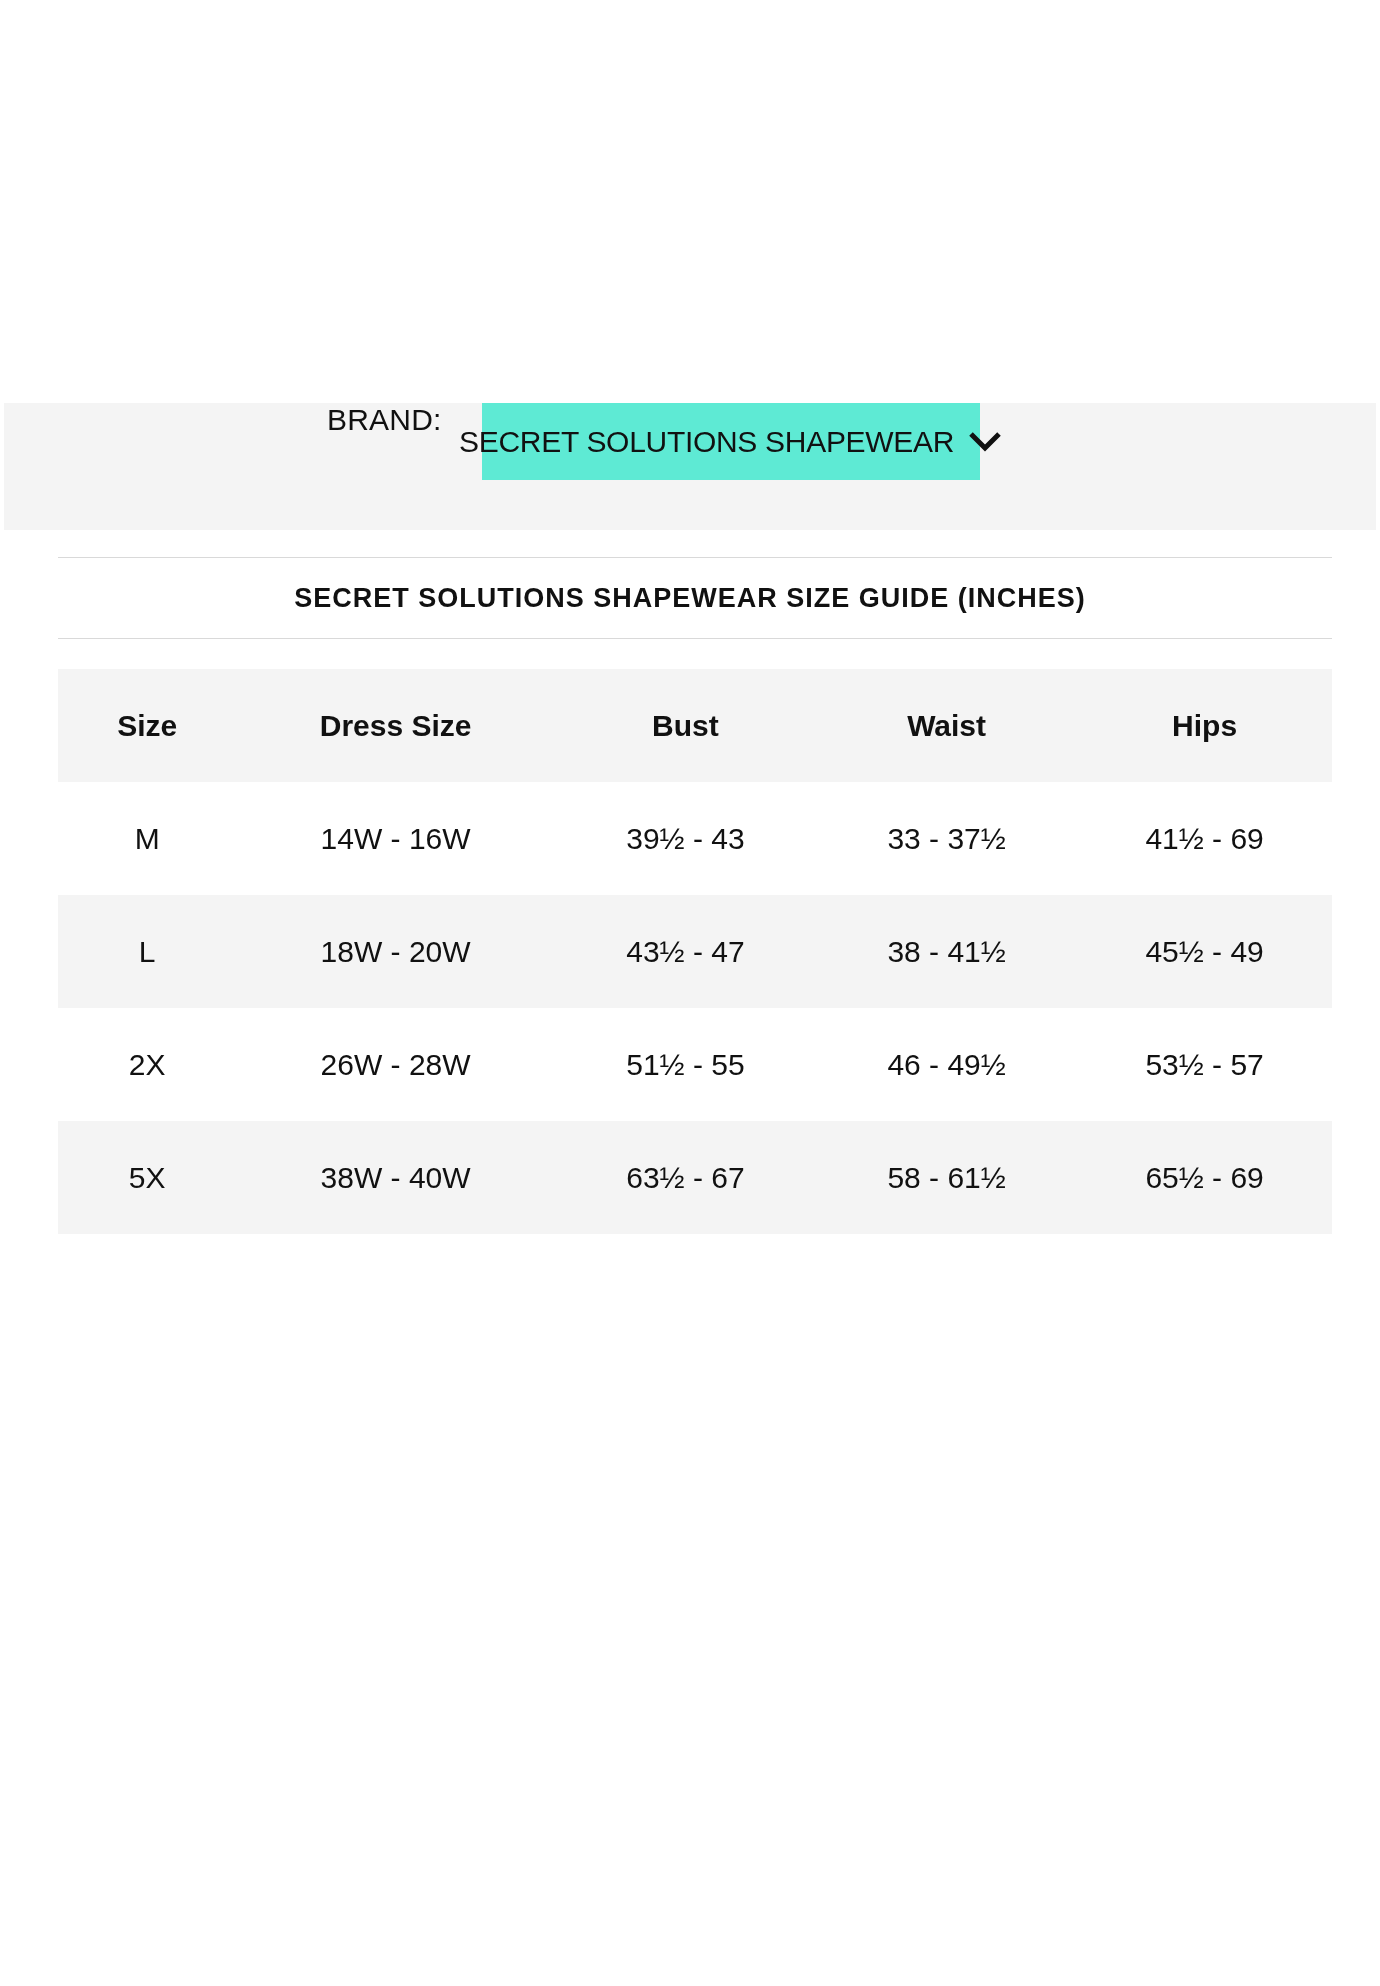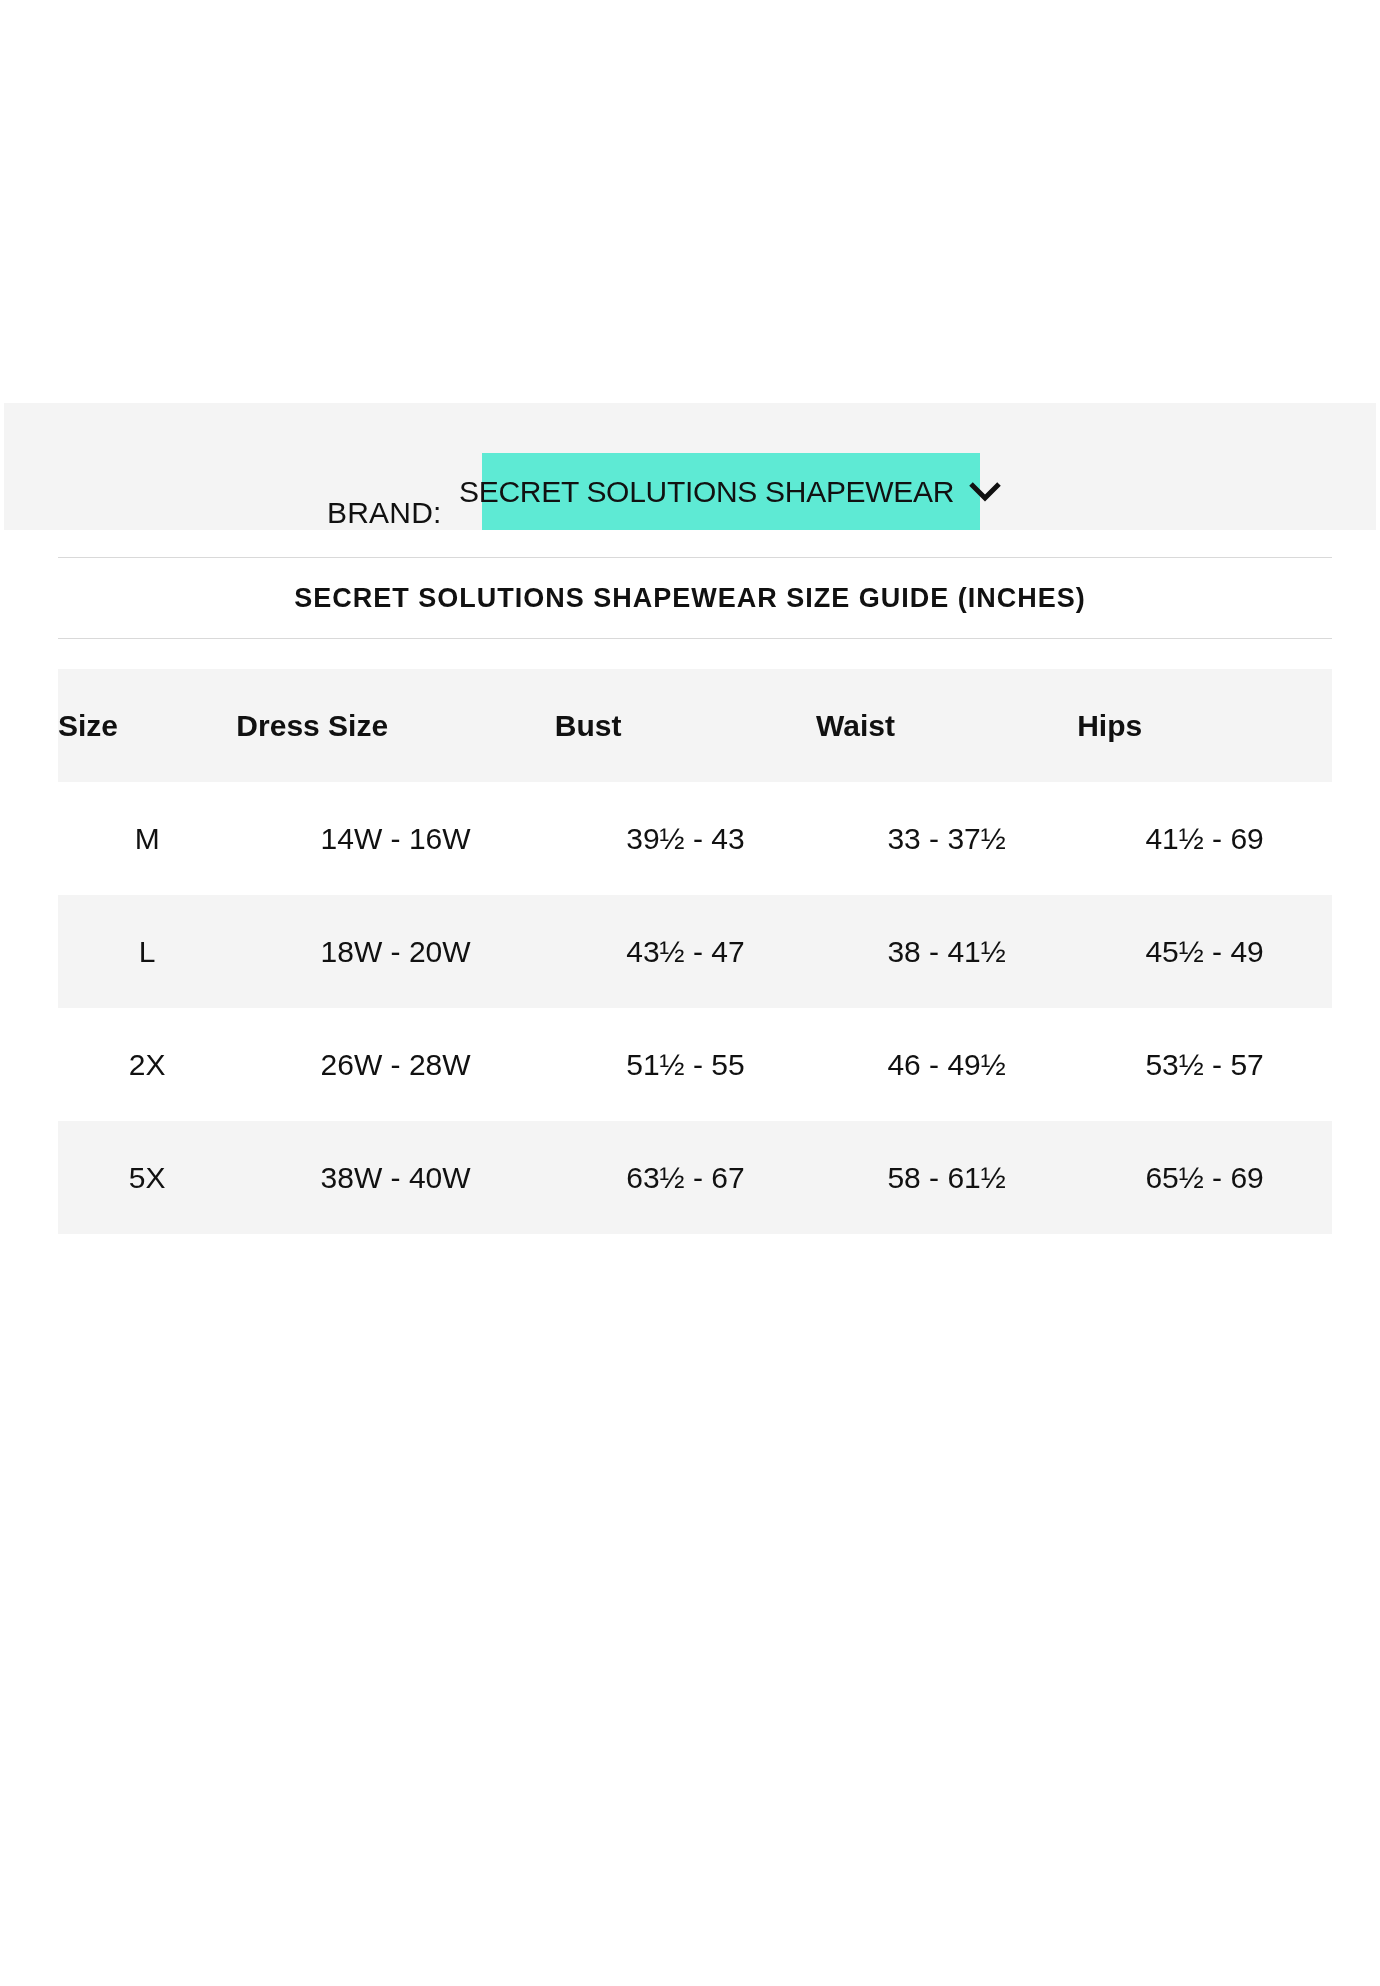--- a/index.html
+++ b/index.html
@@ -18,21 +18,21 @@
     font-family:"Liberation Sans","DejaVu Sans",sans-serif;
     color:var(--text);
   }
   .top-spacer{height:403px;}
   
   .brand-bar{
     margin:0 4px;
     height:127px;
     background:var(--band-bg);
     display:flex;
-    align-items:flex-end;
+    align-items:flex-start;
   }
   .brand-label{
     margin-left:323px;
     font-size:30px;
     letter-spacing:0.2px;
     color:var(--text);
     white-space:nowrap;
   }
   .brand-select{
     margin-left:40px;
@@ -85,21 +85,21 @@
   .size-table col.c1{width:14%;}
   .size-table col.c2{width:25%;}
   .size-table col.c3{width:20.5%;}
   .size-table col.c4{width:20.5%;}
   .size-table col.c5{width:20%;}
   .size-table th{
     height:113px;
     background:var(--band-bg);
     font-size:30px;
     font-weight:bold;
-    text-align:left;
+    text-align:center;
     vertical-align:middle;
     padding:0;
     color:var(--text);
   }
   .size-table td{
     height:113px;
     font-size:30px;
     text-align:center;
     vertical-align:middle;
     padding:0;

